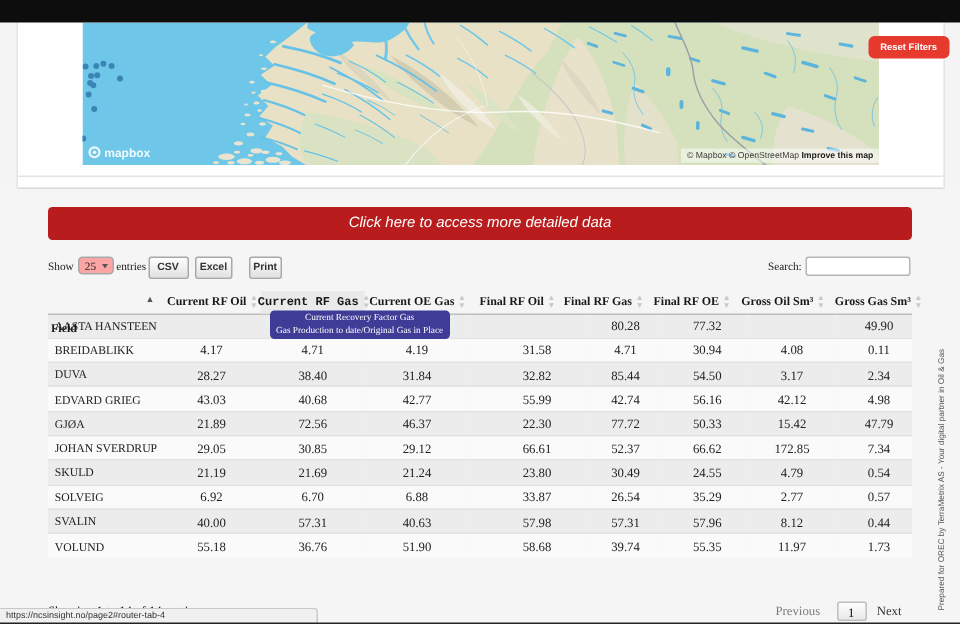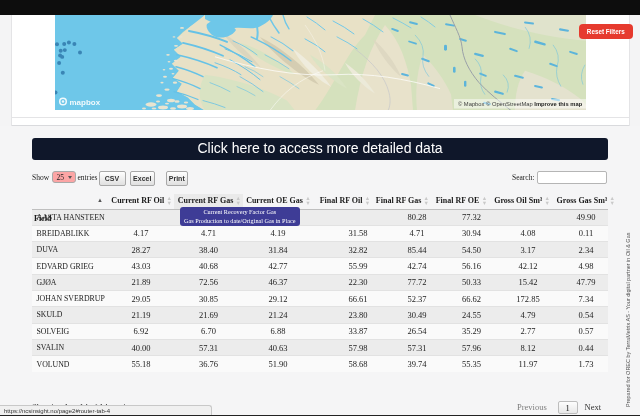--- a/index.html
+++ b/index.html
@@ -11,23 +11,23 @@
   #section { left:0; top:14.5px; width:640px; height:111px; background:#fff;
     border-bottom:1px solid #d9dadd; }
   #stripL { left:0; top:14.5px; width:11.5px; height:111px; background:#f4f4f5; border-right:1px solid #e4e4e6;}
   #stripR { left:628.5px; top:14.5px; width:11.5px; height:111px; background:#f4f4f5; border-left:1px solid #e4e4e6;}
   #cardbottom { left:11.5px; top:117px; width:617px; height:1px; background:#e4e4e6; }
   #map { left:55px; top:14.5px; width:531px; height:95.5px; }
   #resetbtn { left:579px; top:23.5px; width:53.5px; height:15.5px; background:#e63a2e;
     border-radius:4px; color:#fff; font-family:"Liberation Sans",sans-serif;
     font-size:6.3px; font-weight:bold; text-align:center; line-height:15.5px; z-index:30; }
   #main { left:0; top:126px; width:640px; height:288.5px; background:#f5f5f6; }
-  #banner { left:32px; top:138px; width:576px; height:21.5px; background:#0f172a;
+  #banner { left:32px; top:138px; width:576px; height:21.5px; background:#b91c1c;
     border-radius:3px; color:#fff; font-family:"Liberation Sans",sans-serif;
-    font-size:14px; text-align:center; line-height:21px; }
+    font-size:10px; text-align:center; line-height:21px;font-style:italic; }
   .lbl { font-size:7.5px; color:#222; white-space:nowrap; }
   #lenselect { left:51.5px; top:170.5px; width:24px; height:12.5px; border:1px solid #a9a9a9;
     border-radius:3px; background:#fca5a5; font-size:7.5px; color:#222;
     line-height:11px; padding-left:4px; }
   #lenselect .chev { position:absolute; right:3px; top:4.5px; width:0; height:0;
     border-left:2.5px solid transparent; border-right:2.5px solid transparent;
     border-top:3.5px solid #555; }
   .dtbtn { top:170.5px; height:15.5px; background:linear-gradient(#fefefe,#e0e0e0);
     border:1px solid #a8a8a8; border-radius:2px; color:#333;
     font-family:"Liberation Sans",sans-serif; font-size:7px; font-weight:bold;
@@ -233,21 +233,21 @@
 <div class="lbl abs" style="left:77.5px; top:173px;">entries</div>
 <div class="dtbtn abs" style="left:98.5px; width:27px; line-height:14px;">CSV</div>
 <div class="dtbtn abs" style="left:130px; width:24.5px; line-height:14px;">Excel</div>
 <div class="dtbtn abs" style="left:165.5px; width:22.5px; line-height:14px;">Print</div>
 <div class="lbl abs" style="left:512px; top:173px;">Search:</div>
 <div id="searchbox" class="abs"></div>
 
 <div class="hdr" style="left:34px; transform:none;margin-top:18px;">Field</div>
 <div class="hdr" style="left:97px; transform:none; color:#555; font-size:6px; top:197px;">▲</div>
 <div class="hdr" style="left:141.8px;">Current RF Oil<span class="arr"><span>▲</span><span>▼</span></span></div>
-<div class="hdr" style="left:209.5px;">Current RF Gas<span class="arr"><span>▲</span><span>▼</span></span></div>
+<div class="hdr" style="left:209.5px;font-family:Liberation Mono, monospace;">Current RF Gas<span class="arr"><span>▲</span><span>▼</span></span></div>
 <div class="hdr" style="left:278.5px;">Current OE Gas<span class="arr"><span>▲</span><span>▼</span></span></div>
 <div class="hdr" style="left:345.1px;">Final RF Oil<span class="arr"><span>▲</span><span>▼</span></span></div>
 <div class="hdr" style="left:402.6px;">Final RF Gas<span class="arr"><span>▲</span><span>▼</span></span></div>
 <div class="hdr" style="left:461.5px;">Final RF OE<span class="arr"><span>▲</span><span>▼</span></span></div>
 <div class="hdr" style="left:522.2px;">Gross Oil Sm³<span class="arr"><span>▲</span><span>▼</span></span></div>
 <div class="hdr" style="left:585.9px;">Gross Gas Sm³<span class="arr"><span>▲</span><span>▼</span></span></div>
 <table id="dt">
   <colgroup>
     <col style="width:76px">
       <col style="width:66px">

